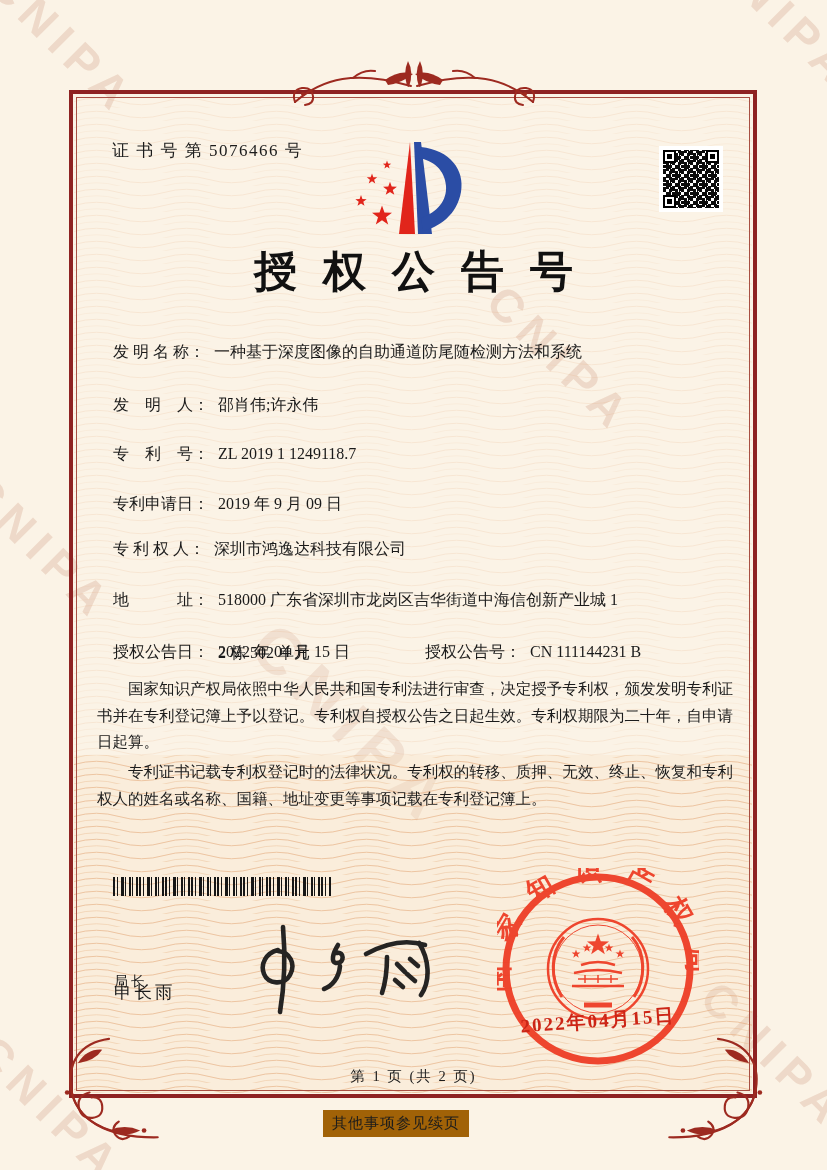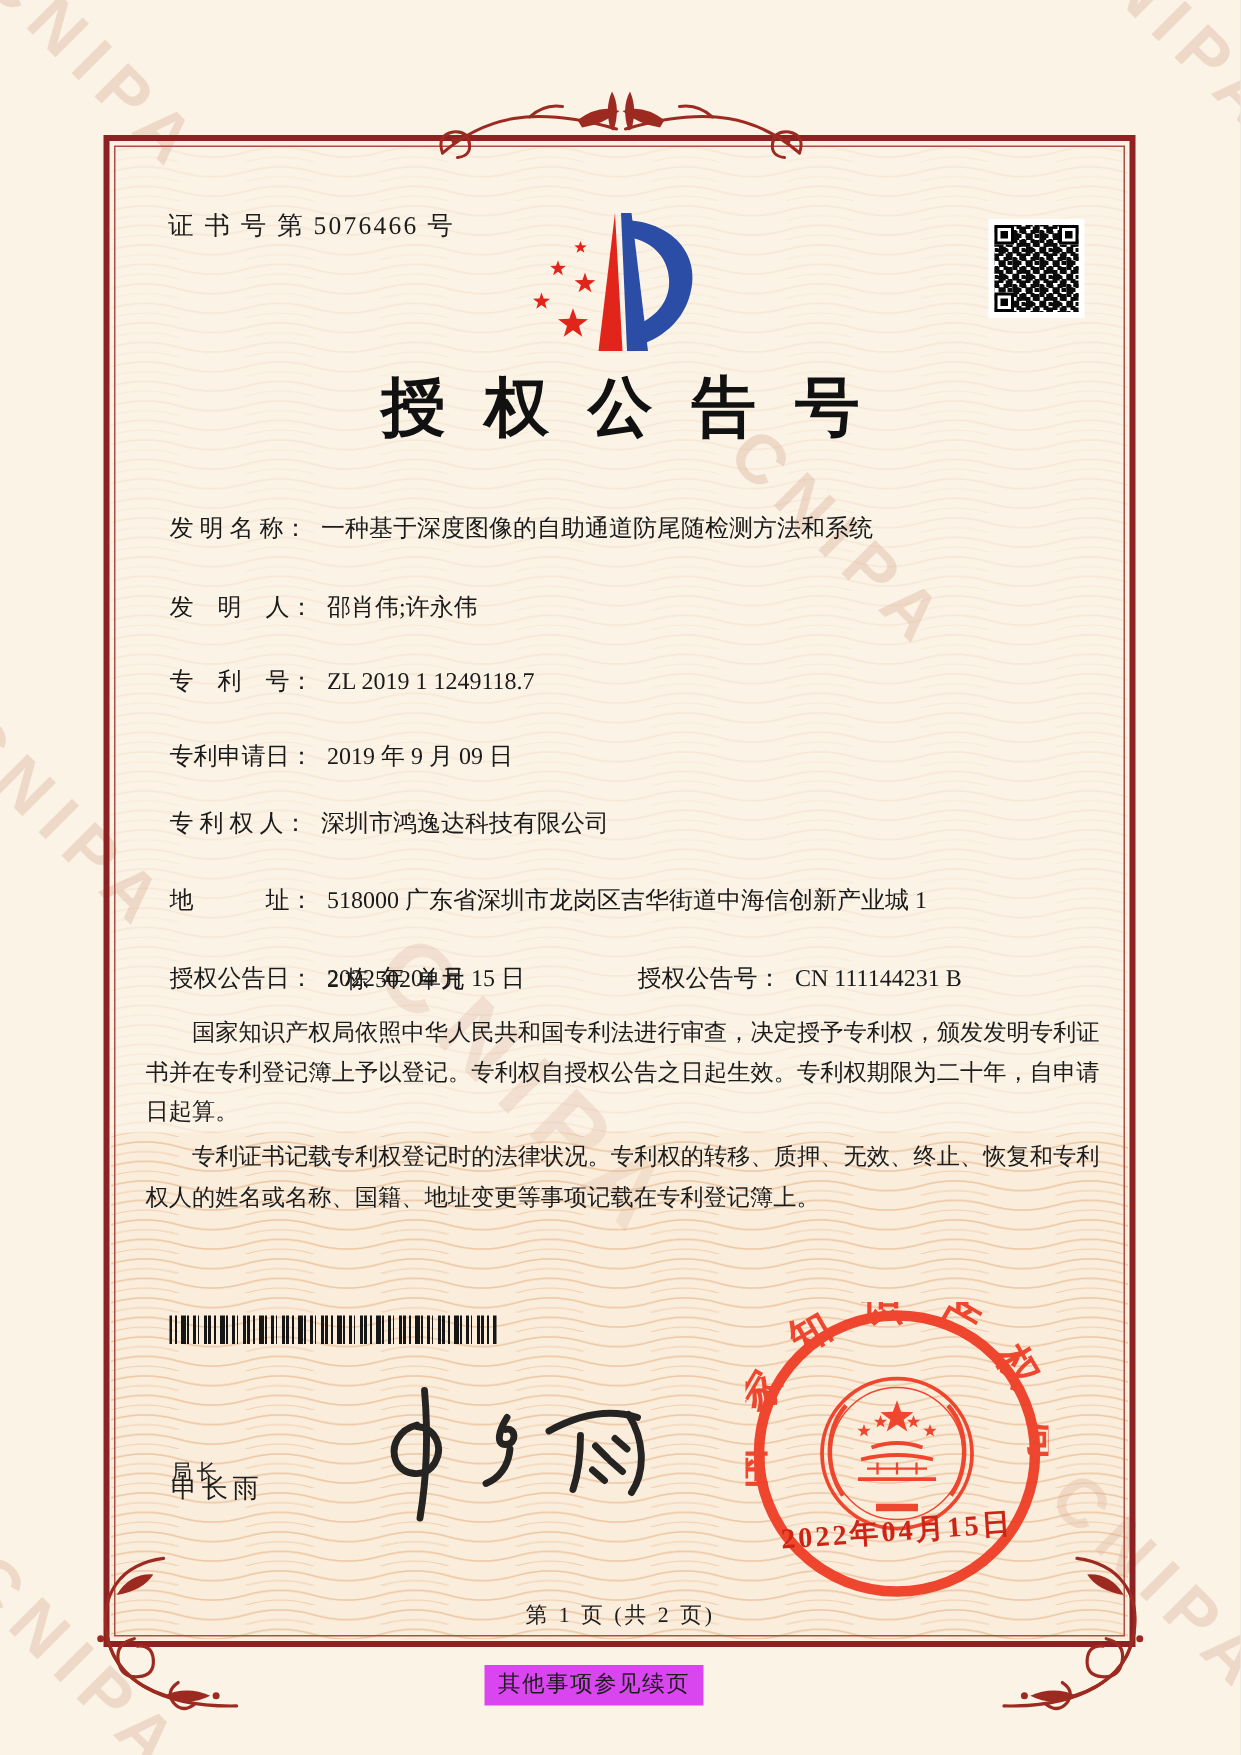--- a/index.html
+++ b/index.html
@@ -72,21 +72,21 @@
   .seal{position:absolute; left:497px; top:868px; width:202px; height:202px;}
   .seal-date{
     position:absolute; left:500px; top:1008px; width:196px; text-align:center;
     font-size:19px; font-weight:bold; color:#cc2516; letter-spacing:2px;
     transform:rotate(-4deg); white-space:nowrap;
   }
   
   .page-num{position:absolute; left:0; right:0; top:1067px; text-align:center; font-size:14.5px; letter-spacing:2px;}
   .cont-note{
     position:absolute; left:323px; top:1110px; width:146px; height:27px; line-height:27px;
-    background:#d946ef; text-align:center; font-size:15px; letter-spacing:1px;
+    background:#a16207; text-align:center; font-size:15px; letter-spacing:1px;
   }
   .orn{position:absolute; pointer-events:none;}
 </style>
 </head>
 <body>
 
 <div class="page">
 
   <div class="wm" style="left:-30px; top:14px;">CNIPA</div>
   <div class="wm" style="left:690px; top:-12px;">CNIPA</div>

